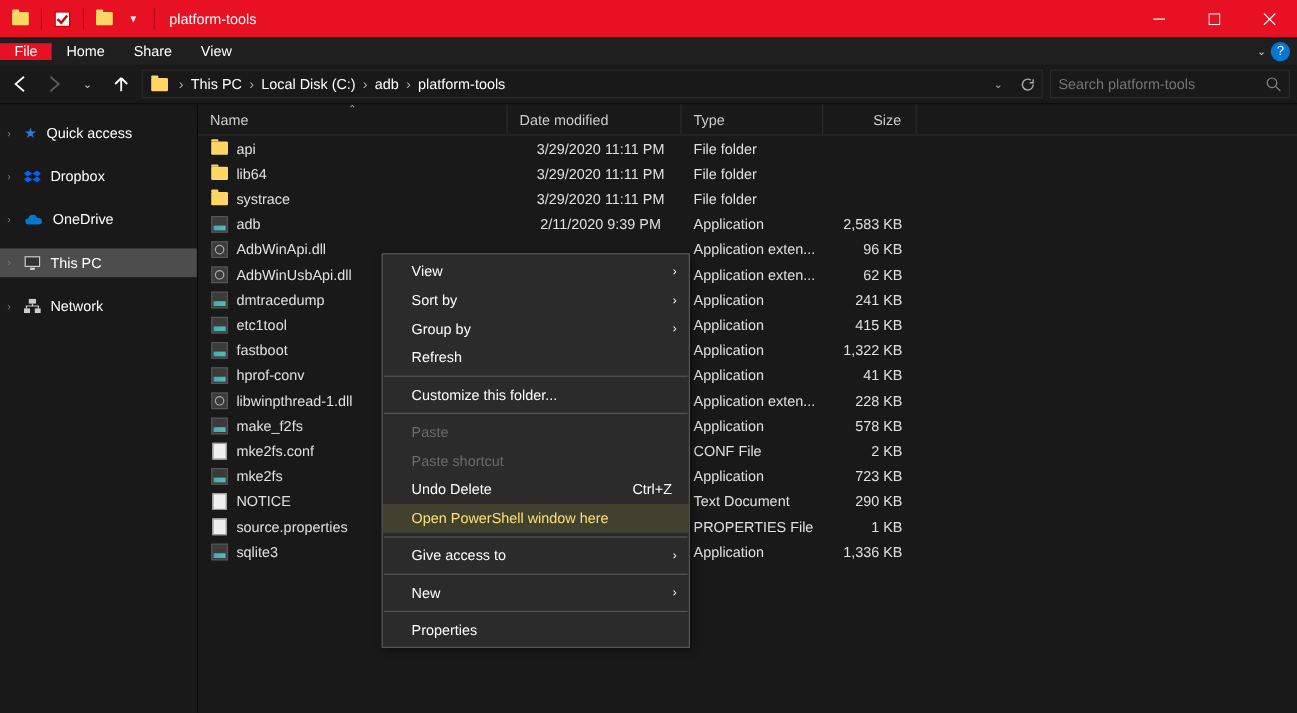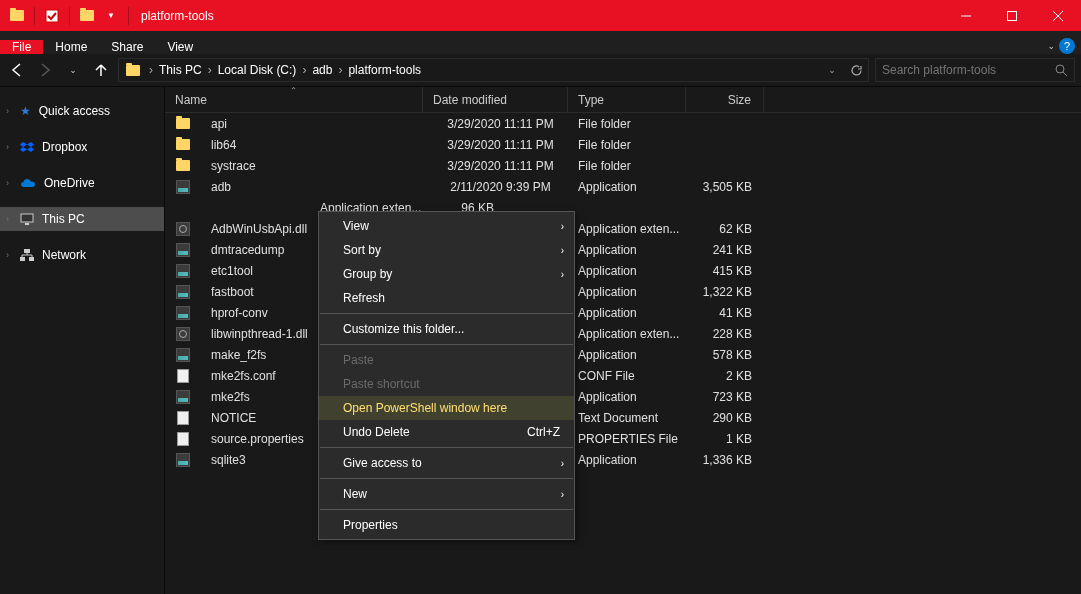--- a/index.html
+++ b/index.html
@@ -5,21 +5,21 @@
 * { margin:0; padding:0; box-sizing:border-box; font-family:"Segoe UI",Arial,sans-serif; font-size:12px; }
 body { background:#1a1a1a; color:#fff; width:1081px; height:594px; overflow:hidden; position:relative; }
 .titlebar { background:#e81123; height:31px; display:flex; align-items:center; }
 .titlebar .qat { display:flex; align-items:center; gap:2px; padding-left:6px; }
 .titlebar .qat-btn { width:22px; height:22px; display:flex; align-items:center; justify-content:center; }
 .titlebar .divider { width:1px; height:18px; background:rgba(0,0,0,0.25); margin:0 4px; }
 .titlebar .title { color:#fff; padding-left:8px; }
 .titlebar .winbtns { margin-left:auto; display:flex; }
 .titlebar .winbtn { width:46px; height:31px; display:flex; align-items:center; justify-content:center; color:#fff; }
 
-.menubar { background:#1f1f1f; height:23px; display:flex; align-items:flex-end; }
+.menubar { background:#1f1f1f; height:23px; display:flex; align-items:center; }
 .menubar .menu-item { padding:0 12px; display:flex; align-items:center; color:#fff; cursor:pointer; }
 .menubar .file-tab { background:#e81123; color:#fff; font-weight:400; }
 .menubar .right { margin-left:auto; display:flex; align-items:center; padding-right:6px; gap:4px; }
 .menubar .help-circle { width:16px; height:16px; border-radius:50%; background:#0078d4; color:#fff; display:flex; align-items:center; justify-content:center; font-size:11px; }
 
 .navbar { background:#191919; height:33px; display:flex; align-items:center; padding:0 6px; gap:6px; border-bottom:1px solid #0a0a0a; }
 .nav-arrow { width:22px; height:22px; display:flex; align-items:center; justify-content:center; color:#fff; }
 .nav-arrow.disabled { color:#5a5a5a; }
 .nav-up { color:#fff; }
 .addressbar { flex:1; display:flex; align-items:center; height:24px; background:#191919; border:1px solid #2b2b2b; }
@@ -49,21 +49,21 @@
 .columns { display:flex; border-bottom:1px solid #2b2b2b; height:26px; align-items:center; color:#ccc; }
 .col { border-right:1px solid #2b2b2b; height:100%; display:flex; align-items:center; padding-left:10px; }
 .col-name { width:258px; position:relative; }
 .col-name .sort { position:absolute; left:50%; top:-1px; transform:translateX(-50%); font-size:8px; color:#aaa; }
 .col-date { width:145px; }
 .col-type { width:118px; }
 .col-size { width:78px; justify-content:flex-end; padding-right:12px; }
 
 .filelist { }
 .filerow { display:flex; height:21px; align-items:center; color:#e0e0e0; }
-.cell-name { width:258px; display:flex; align-items:center; padding-left:10px; gap:20px; }
+.cell-name { width:258px; display:flex; align-items:center; padding-left:10px; gap:6px; }
 .cell-date { width:145px; padding-left:10px;text-align:center; }
 .cell-type { width:118px; padding-left:10px; white-space:nowrap; overflow:hidden; text-overflow:ellipsis; }
 .cell-size { width:78px; text-align:right; padding-right:12px; }
 .file-ico { width:16px; height:16px; display:flex; align-items:center; justify-content:center; flex-shrink:0; }
 .folder-ico-sm { background:#ffd666; width:14px; height:11px; border-radius:1px; position:relative; }
 .folder-ico-sm::before { content:""; position:absolute; top:-2px; left:0; width:6px; height:2px; background:#ffd666; border-radius:1px 1px 0 0; }
 .exe-ico { width:14px; height:14px; background:#3b3b3b; border:1px solid #555; position:relative; }
 .exe-ico::after { content:""; position:absolute; bottom:1px; left:1px; right:1px; height:4px; background:linear-gradient(to right,#4aa,#5bb); }
 .dll-ico { width:14px; height:14px; background:#3b3b3b; border:1px solid #555; display:flex; align-items:center; justify-content:center; }
 .dll-ico::after { content:""; width:6px; height:6px; border:1px solid #aaa; border-radius:50%; }
@@ -278,23 +278,29 @@
         </div>
         <div class="filerow">
           <div class="cell-name">
             <span class="file-ico">
               <div class="exe-ico"></div>
             </span>
             <span>adb</span>
           </div>
           <div class="cell-date">2/11/2020 9:39 PM</div>
           <div class="cell-type">Application</div>
-          <div class="cell-size">3,505 KB</div>
-        </div>
-        <div class="filerow">
+          <div class="cell-size">2,583 KB</div>
+        </div>
+        <div class="filerow">
+          <div class="cell-name">
+            <span class="file-ico">
+              <div class="dll-ico"></div>
+            </span>
+            <span>AdbWinApi.dll</span>
+          </div>
           <div class="cell-date"></div>
           <div class="cell-type">Application exten...</div>
           <div class="cell-size">96 KB</div>
         </div>
         <div class="filerow">
           <div class="cell-name">
             <span class="file-ico">
               <div class="dll-ico"></div>
             </span>
             <span>AdbWinUsbApi.dll</span>
@@ -448,27 +454,27 @@
   <div class="ctx-item">
       <span>Customize this folder...</span>
     </div>
   <div class="ctx-sep"></div>
   <div class="ctx-item disabled">
       <span>Paste</span>
     </div>
   <div class="ctx-item disabled">
       <span>Paste shortcut</span>
     </div>
+  <div class="ctx-item">
+      <span>Undo Delete</span>
+      <span class="shortcut">Ctrl+Z</span>
+    </div>
   <div class="ctx-item highlighted">
       <span>Open PowerShell window here</span>
     </div>
-  <div class="ctx-item">
-      <span>Undo Delete</span>
-      <span class="shortcut">Ctrl+Z</span>
-    </div>
   <div class="ctx-sep"></div>
   <div class="ctx-item">
       <span>Give access to</span>
       <span class="arrow">›</span>
     </div>
   <div class="ctx-sep"></div>
   <div class="ctx-item">
       <span>New</span>
       <span class="arrow">›</span>
     </div>

